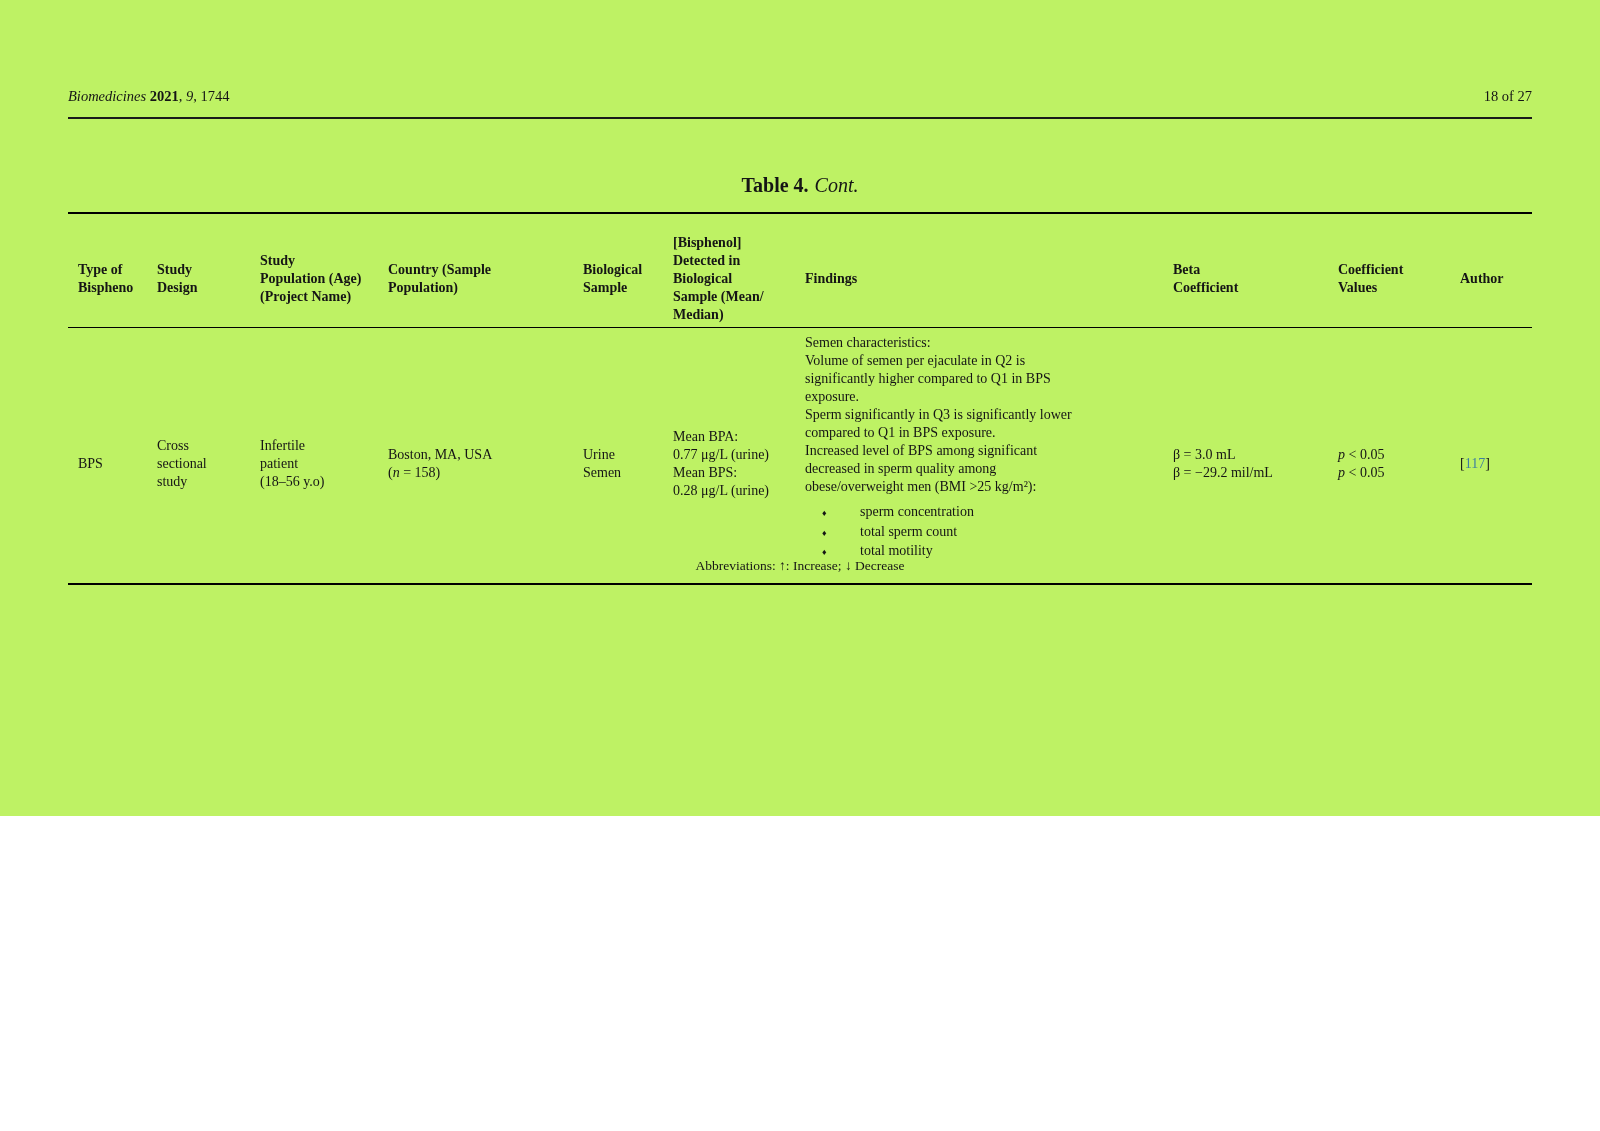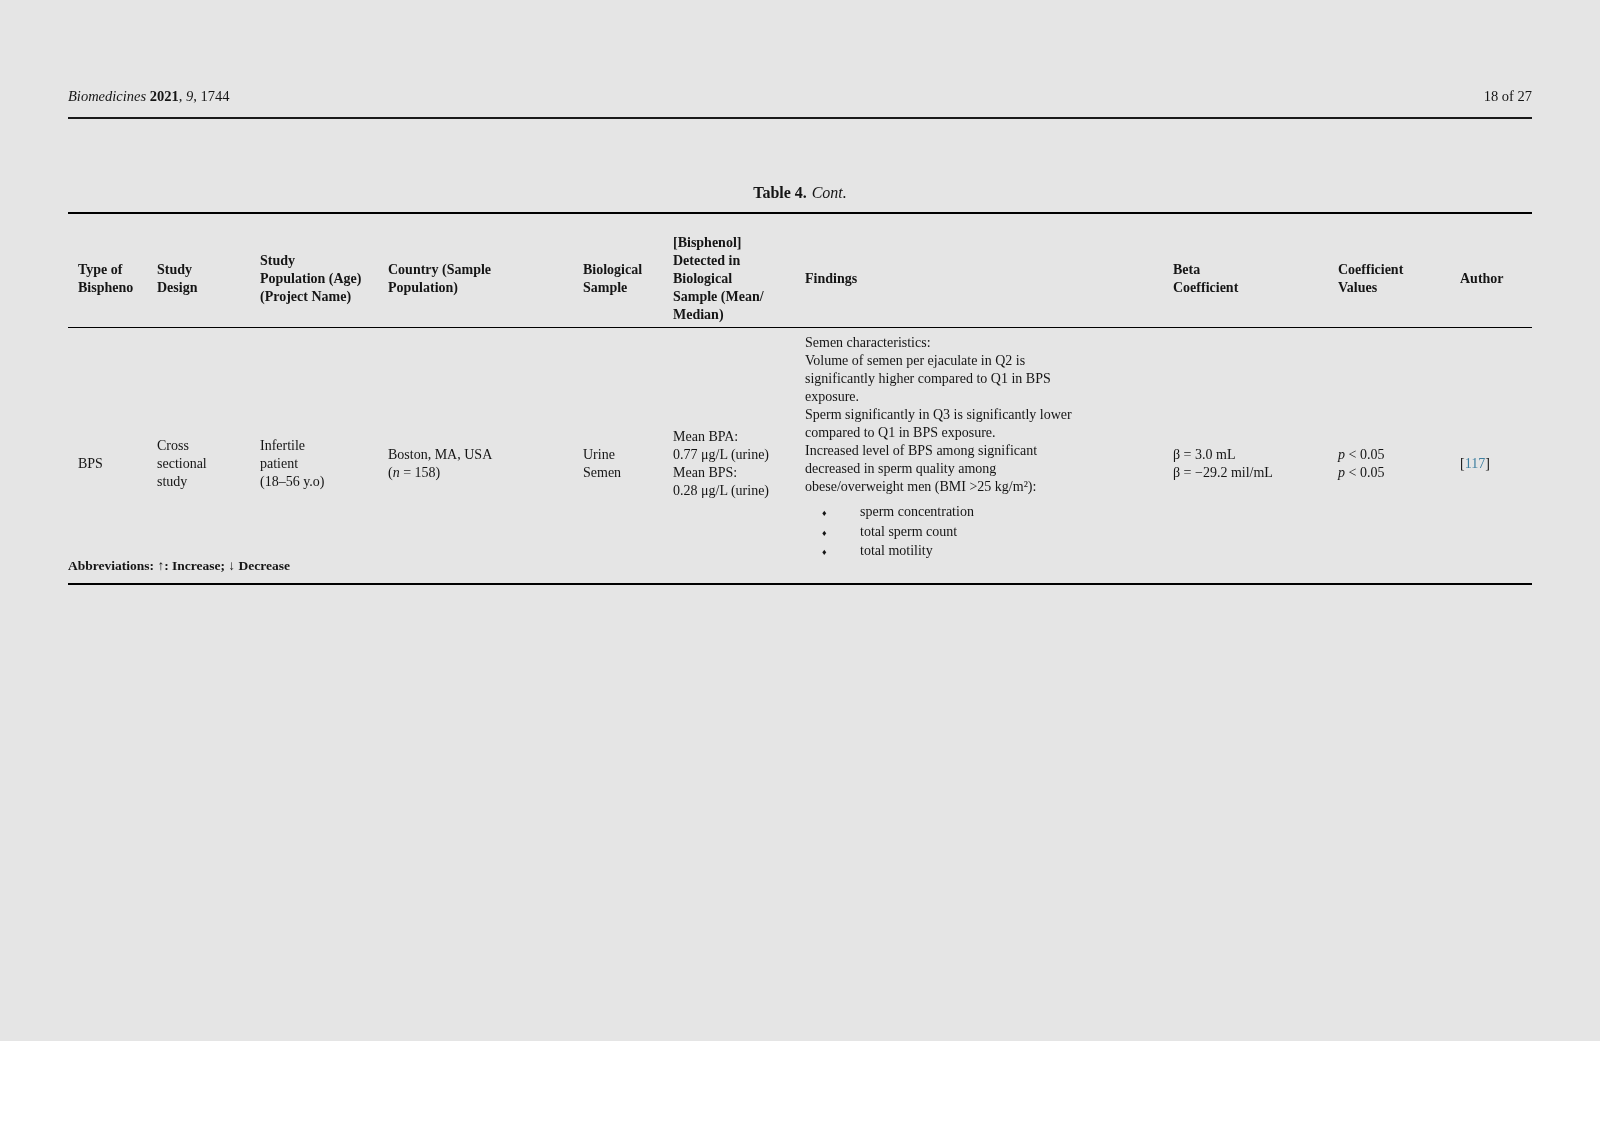--- a/index.html
+++ b/index.html
@@ -1,37 +1,37 @@
 <!DOCTYPE html>
 <html><head>
 <meta charset="utf-8">
 <style>
   html, body { margin: 0; padding: 0; }
   body {
     width: 1600px; height: 1131px; background: #ffffff;
     font-family: "Liberation Serif", "DejaVu Serif", serif;
     color: #151515;
   }
-  .page { position: relative; width: 1600px; height: 1041px; overflow: hidden; background: #e5e5e5; }
+  .page { position: relative; width: 1600px; height: 816px; overflow: hidden; background: #bef264; }
 
   
   .pg-header {
     position: absolute; left: 68px; top: 88px; width: 1464px;
     display: flex; justify-content: space-between; align-items: baseline;
     font-size: 14.5px;
   }
   .head-rule {
     position: absolute; left: 68px; top: 117px; width: 1464px; height: 1.5px;
     background: #1a1a1a;
   }
 
   
   .caption {
-    position: absolute; left: 68px; top: 184px; width: 1464px;
-    text-align: center; font-size: 16px; font-family: Liberation Serif, serif;
+    position: absolute; left: 68px; top: 174px; width: 1464px;
+    text-align: center; font-size: 20px; font-family: Liberation Serif, serif;
   }
   .caption .cont { margin-left: 0.3em; }
 
   
   table.paper-table {
     position: absolute; left: 68px; top: 212px; width: 1464px;
     border-collapse: collapse; table-layout: fixed;
     border-top: 2.5px solid #000; border-bottom: 2.5px solid #000;
   }
   th, td {
@@ -46,21 +46,21 @@
   .i { font-style: italic; }
   .b { font-weight: bold; }
   .link { color: #3e7fa0; }
 
   .bullets { margin-top: 7px; }
   .bullet-row { display: flex; align-items: baseline; line-height: 17.5px; }
   .bullet-marker { flex: none; width: 38px; padding-left: 17px; font-size: 9px; }
 
   .footnote {
     position: absolute; left: 68px; top: 558px; width: 1464px;
-    text-align: left; font-size: 13.5px; font-weight: bold;
+    text-align: center; font-size: 13.5px;
   }
 </style>
 </head>
 <body>
 
 <div class="page">
 
   <div class="pg-header">
     <div>
       <span class="i">Biomedicines </span><span class="b">2021</span><span>, </span><span class="i">9</span><span>, 1744</span>

